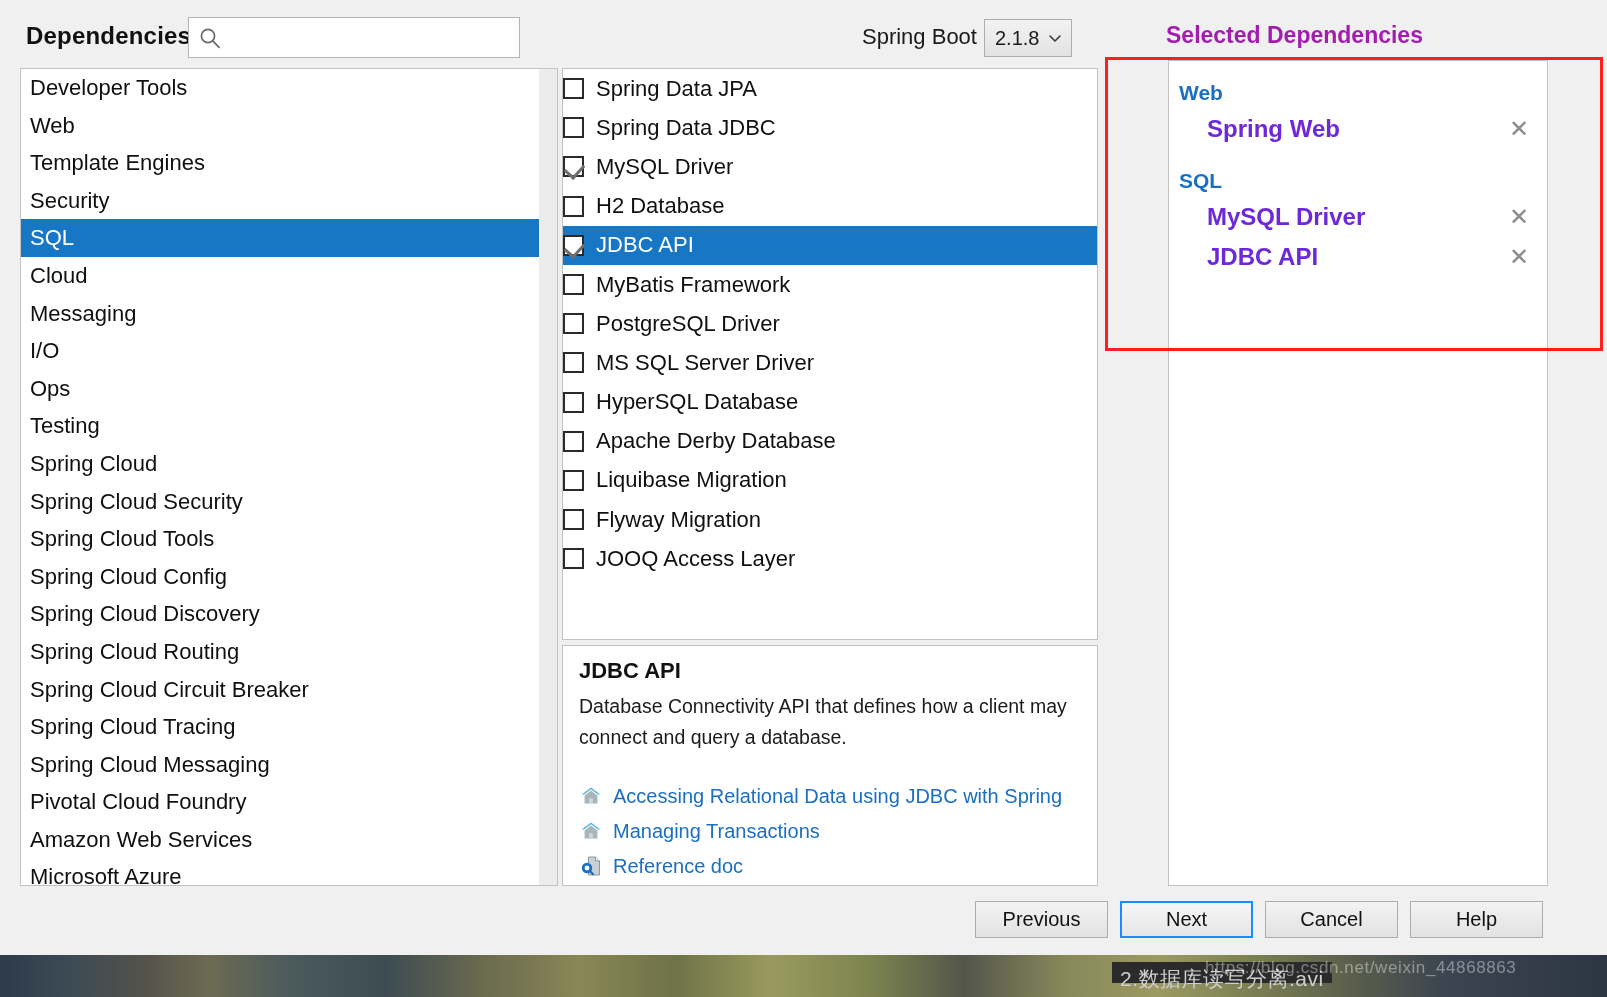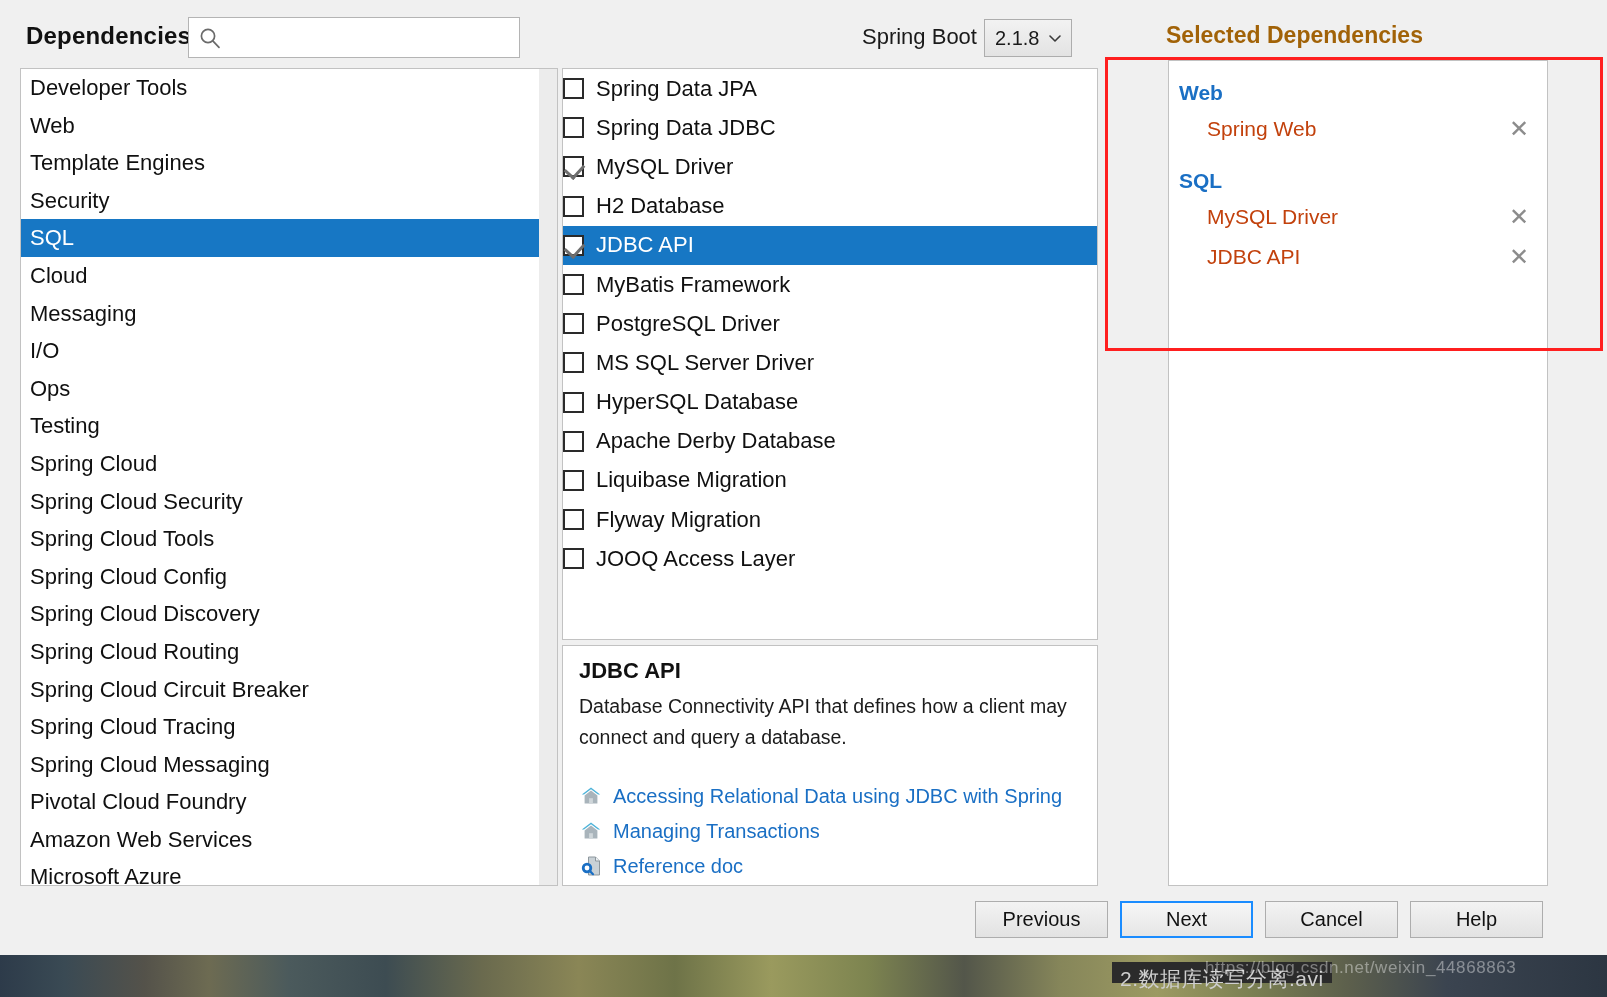--- a/index.html
+++ b/index.html
@@ -79,21 +79,21 @@
     border: 1px solid #adadad;
     display: flex; align-items: center; justify-content: space-between;
     padding: 0 8px 0 10px;
     cursor: default;
   }
   .sb-select .val { font-size: 20px; color: #1a1a1a; }
   .chev { width: 16px; height: 16px; display:block; }
 
   .sel-dep-title {
     position: absolute; left: 1166px; top: 22px;
-    font-size: 23px; font-weight: bold; color: #a16207;
+    font-size: 23px; font-weight: bold; color: #a21caf;
   }
 
   
   .cat-pane {
     position: absolute; left: 20px; top: 68px;
     width: 538px; height: 818px;
     background: #fff; border: 1px solid #c2c2c2; border-right: none;
     overflow: hidden;
   }
   .cat-scroll-track {
@@ -170,21 +170,21 @@
     overflow: hidden;
   }
   .grp-title {
     font-size: 21px; font-weight: bold; color: #1a6fc4;
     padding-left: 10px; margin-top: 20px; margin-bottom: 4px;
   }
   .sel-row {
     display: flex; align-items: center; justify-content: space-between;
     height: 40px; padding: 0 18px 0 38px; cursor: default;
   }
-  .sel-name { font-size: 21px; color: #c2410c; white-space: nowrap; }
+  .sel-name { font-size: 24px; color: #6d28d9; white-space: nowrap; font-weight: bold; }
   .sel-x {
     font-size: 24px; color: #8c8c8c; line-height: 1;
     cursor: pointer; user-select: none;
   }
 
   
   .annot-box {
     position: absolute; left: 1105px; top: 57px;
     width: 498px; height: 294px;
     border: 3px solid #ff1f1f;

